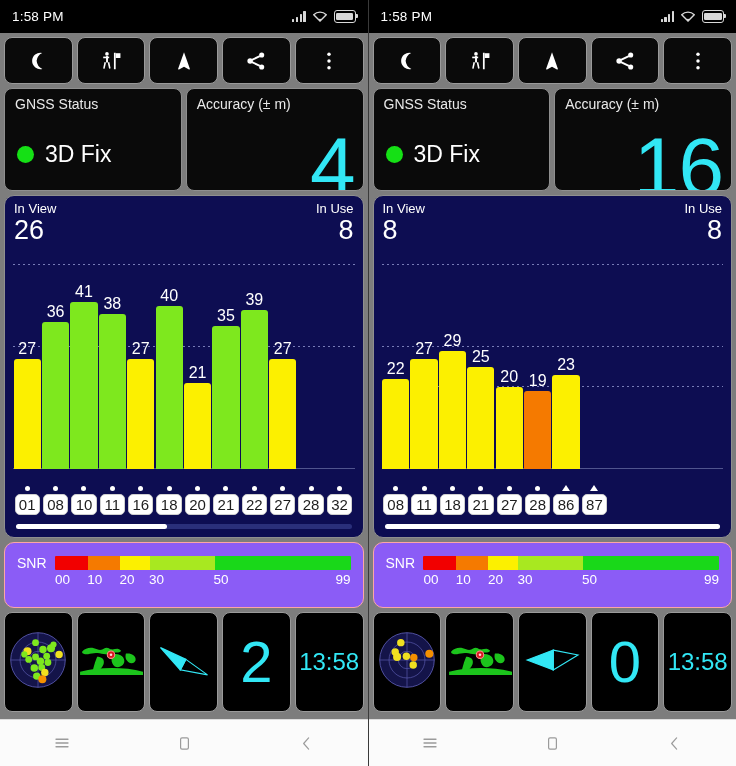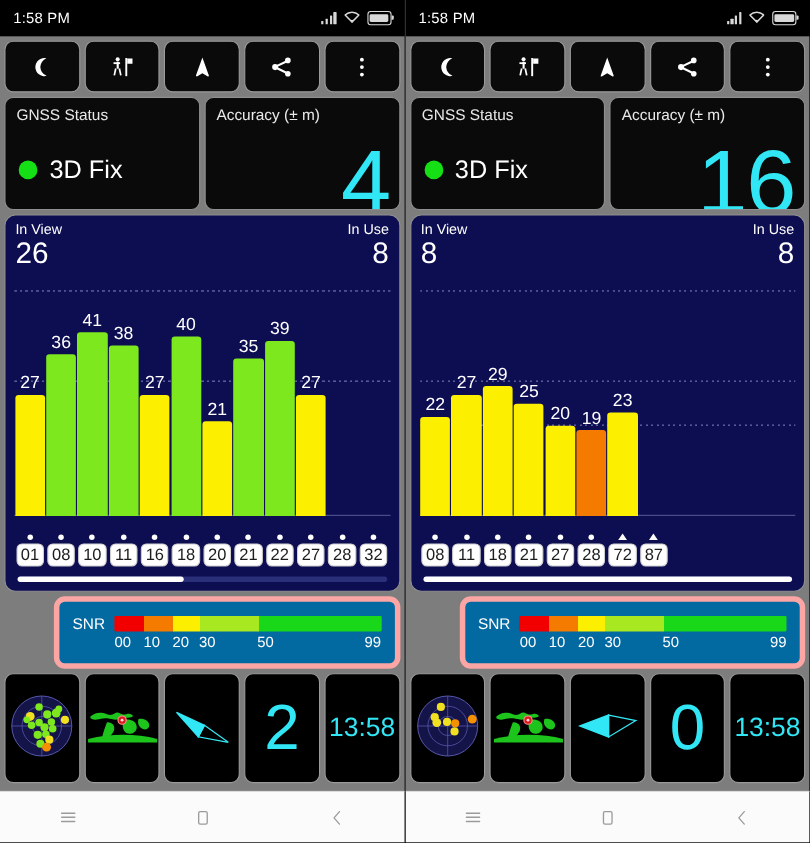--- a/index.html
+++ b/index.html
@@ -60,22 +60,22 @@
   .mk .dot{width:5px;height:5px;border-radius:50%;background:#fff;}
   .mk .tri{width:0;height:0;border-left:4px solid transparent;border-right:4px solid transparent;border-bottom:6px solid #fff;}
   .idrow{position:absolute;left:8px;bottom:22px;display:flex;}
   .idchip{background:#fff;color:#1d1d1d;font-size:15px;border-radius:5px;
           display:flex;align-items:center;justify-content:center;height:21px;box-sizing:border-box;
           border:1px solid #cfcfcf;}
   .scrolltrack{position:absolute;left:11px;right:11px;bottom:8px;height:5px;background:#2a2f7a;border-radius:3px;}
   .scrollthumb{position:absolute;left:0;top:0;bottom:0;background:#fff;border-radius:3px;}
 
   
-  .snrpanel{flex:0 0 66px;height:66px;background:#0369a1;border:5px solid #fca5a5;
-            border-radius:10px;box-sizing:border-box;padding:12px 12px;position:relative;margin-left:45px;}
+  .snrpanel{flex:0 0 66px;height:66px;background:#8b5cf6;border:1px solid #fca5a5;
+            border-radius:10px;box-sizing:border-box;padding:12px 12px;position:relative;}
   .snrrow{display:flex;align-items:center;gap:8px;}
   .snrlabel{color:#fff;font-size:14px;}
   .snrbar{flex:1;height:14px;border-radius:1px;
           background:linear-gradient(to right,#f20000 0%,#f20000 11%,#f57a00 11%,#f57a00 22%,
                      #fcf000 22%,#fcf000 32%,#a8e820 32%,#a8e820 54%,#19d819 54%,#19d819 100%);}
   .snrticks{position:relative;height:16px;margin-left:40px;margin-top:1px;}
   .snrticks span{position:absolute;color:#fff;font-size:13.5px;top:0;}
 
   
   .tiles{flex:0 0 100px;height:100px;display:flex;gap:4px;padding-bottom:4px;box-sizing:content-box;}
@@ -561,21 +561,21 @@
             <div style="width:28.4px;display:flex;justify-content:center">
               <div class="idchip" style="width:25.4px">21</div>
             </div>
             <div style="width:28.4px;display:flex;justify-content:center">
               <div class="idchip" style="width:25.4px">27</div>
             </div>
             <div style="width:28.4px;display:flex;justify-content:center">
               <div class="idchip" style="width:25.4px">28</div>
             </div>
             <div style="width:28.4px;display:flex;justify-content:center">
-              <div class="idchip" style="width:25.4px">72</div>
+              <div class="idchip" style="width:25.4px">86</div>
             </div>
             <div style="width:28.4px;display:flex;justify-content:center">
               <div class="idchip" style="width:25.4px">87</div>
             </div>
           </div>
           <div class="scrolltrack">
             <div class="scrollthumb" style="width:100%"></div>
           </div>
         </div>
         <div class="snrpanel">

